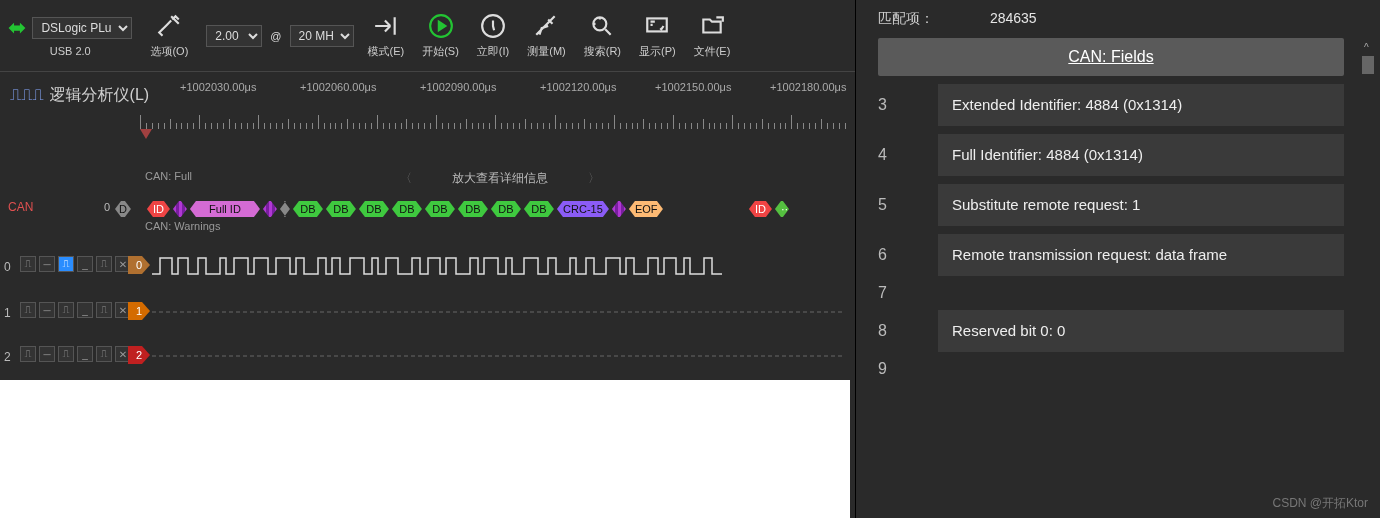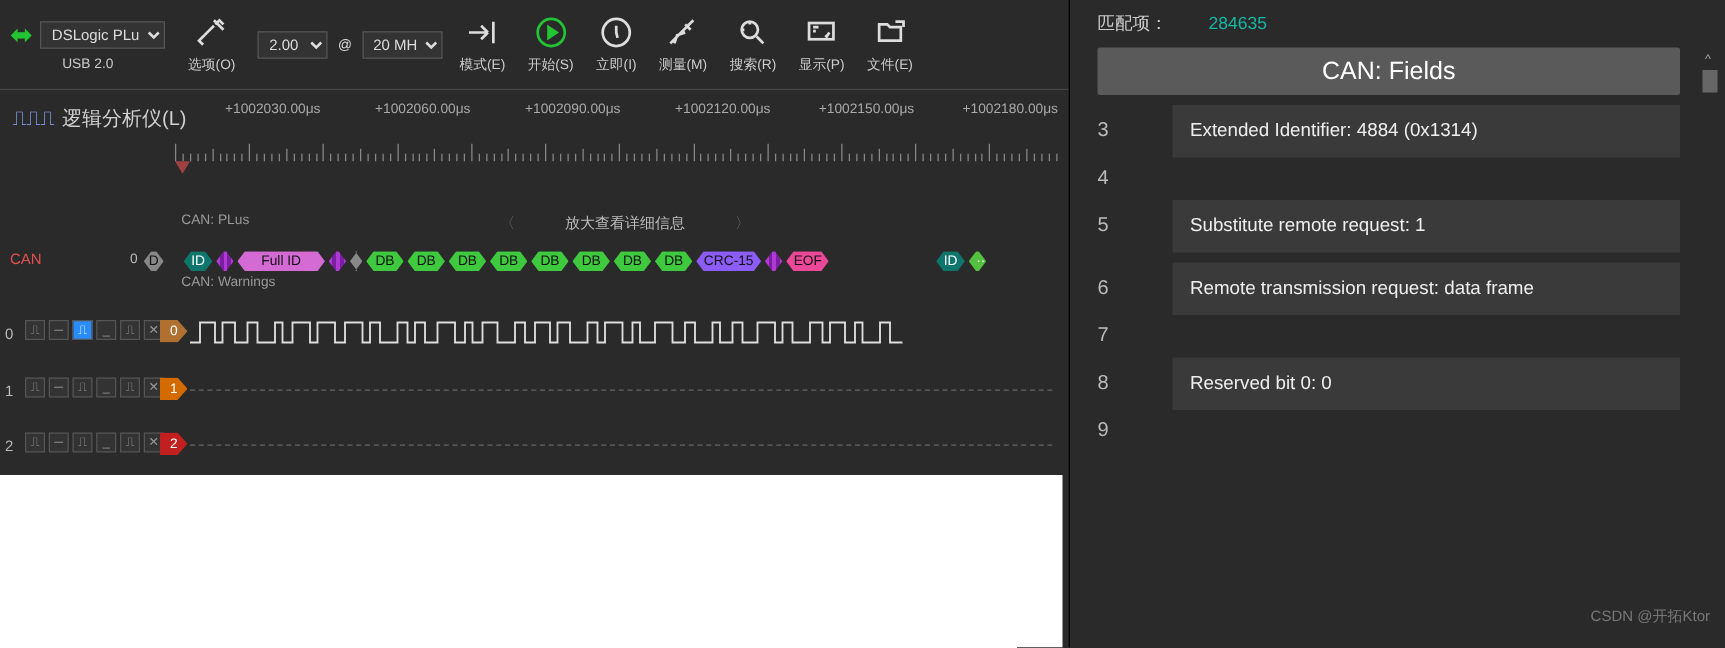--- a/index.html
+++ b/index.html
@@ -33,57 +33,57 @@
 
 .canrow { position:absolute; left:0; top:170px; width:850px; }
 .can-lbl { position:absolute; left:8px; top:30px; color:#e05050; font-size:12px; }
 .can-sub { position:absolute; left:145px; font-size:11px; color:#999; }
 .hint { position:absolute; left:400px; top:0px; font-size:12px; color:#bbb; }
 .hint:before { content:"〈"; margin-right:40px; color:#666; }
 .hint:after { content:"〉"; margin-left:40px; color:#666; }
 .segs { position:absolute; left:115px; top:30px; height:18px; display:flex; align-items:center; gap:3px; }
 .seg { height:16px; line-height:16px; font-size:11px; color:#111; padding:0 6px; clip-path:polygon(6px 0,calc(100% - 6px) 0,100% 50%,calc(100% - 6px) 100%,6px 100%,0 50%); text-align:center; }
 .seg.d { background:#888; padding:0 4px; }
-.seg.id { background:#0f766e; color:#fff; }
+.seg.id { background:#ef4444; color:#fff; }
 .seg.stripe { background:repeating-linear-gradient(90deg,#b038d4 0 3px,#7a1fa0 3px 6px); width:14px; }
 .seg.full { background:#d46bd4; width:70px; }
 .seg.sm { background:#888; width:10px; padding:0; }
 .seg.db { background:#3fc93f; width:30px; }
 .seg.crc { background:#8b5cf6; width:52px; }
-.seg.eof { background:#ec4899; width:34px; }
+.seg.eof { background:#fdba74; width:34px; }
 .seg.more { background:#55c040; width:14px; }
 
 
 .ch { position:absolute; left:0; width:850px; height:36px; }
 .ch.ch0 { top:250px; }
 .ch.ch1 { top:296px; }
 .ch.ch2 { top:340px; }
 .ch-lbl { position:absolute; left:4px; top:10px; font-size:12px; color:#bbb; }
 .trig { position:absolute; left:20px; top:6px; display:flex; gap:3px; }
 .trig .t { width:16px; height:16px; border:1px solid #555; background:#333; font-size:10px; color:#999; display:flex; align-items:center; justify-content:center; }
 .trig .t.on { background:#2a8dff; color:#fff; }
 .ch-tag { position:absolute; left:128px; top:6px; width:22px; height:18px; font-size:11px; color:#fff; text-align:center; line-height:18px; clip-path:polygon(0 0,calc(100% - 8px) 0,100% 50%,calc(100% - 8px) 100%,0 100%); }
 .ch-tag.c0 { background:#b07030; }
 .ch-tag.c1 { background:#d46b00; }
 .ch-tag.c2 { background:#c02020; }
 .ch svg.wave { position:absolute; left:152px; top:6px; }
 
 
 .side { position:absolute; right:0; top:0; width:525px; height:518px; background:#2a2a2a; border-left:1px solid #000; padding:10px 14px 10px 22px; }
 .match { font-size:14px; color:#ccc; margin-bottom:10px; }
-.match .v { margin-left:29px; color:#14b8a6; }
-.fields-hdr { background:#5a5a5a; color:#fff; text-align:center; height:38px; line-height:38px; font-size:20px; border-radius:2px; margin-bottom:8px; margin-right:22px; }
+.match .v { margin-left:52px; color:#e5e5e5; }
+.fields-hdr { background:#5a5a5a; color:#fff; text-align:center; height:38px; line-height:38px; font-size:16px; border-radius:2px; margin-bottom:8px; margin-right:22px;text-decoration:underline; }
 .row-outer { display:flex; align-items:center; margin-bottom:8px; }
 .row-outer .num { width:60px; font-size:16px; color:#bbb; }
 .row-outer .box { flex:1; background:#3a3a3a; height:42px; line-height:42px; padding:0 14px; font-size:15px; color:#eee; margin-right:22px; }
 .scroll-ind { position:absolute; right:6px; top:56px; width:12px; height:18px; background:#666; }
 .scroll-ind:before { content:"^"; position:absolute; top:-14px; left:2px; color:#aaa; font-size:10px; }
 
 .whitebox { position:absolute; left:0; top:380px; width:850px; height:138px; background:#fff; }
-.water { position:absolute; right:12px; bottom:16px; font-size:12px; color:#777; }
+.water { position:absolute; right:12px; bottom:6px; font-size:12px; color:#777; }
 .at { font-size:11px; color:#ddd; margin:0 4px; }
 </style>
 </head>
 <body>
 
 <div class="toolbar">
   <div class="tb-col">
     <div style="display:flex;align-items:center;gap:6px">
       <span class="usb-icon">⬌</span>
       <select class="sel dev-sel"><option>DSLogic PLus</option></select>
@@ -297,21 +297,21 @@
       <span></span>
       <span></span>
       <span></span>
       <span></span>
     </div>
   <div class="marker"></div>
 </div>
 
 <div class="canrow">
   <span class="can-lbl">CAN</span>
-  <span class="can-sub" style="top:0">CAN: PLus</span>
+  <span class="can-sub" style="top:0">CAN: Full</span>
   <span class="can-sub" style="top:50px">CAN: Warnings</span>
   <div class="hint">放大查看详细信息</div>
   <span style="position:absolute;left:104px;top:31px;font-size:11px;color:#bbb">0</span>
   <div class="segs">
     <span class="seg d">D</span>
     <span style="width:10px"></span>
     <span class="seg id">ID</span>
     <span class="seg stripe"></span>
     <span class="seg full">Full ID</span>
     <span class="seg stripe"></span>
@@ -388,20 +388,21 @@
   </div>
   <div class="fields-hdr">CAN: Fields</div>
   <div class="scroll-ind"></div>
   <div id="rows">
       <div class="row-outer">
         <span class="num">3</span>
         <div class="box">Extended Identifier: 4884 (0x1314)</div>
       </div>
       <div class="row-outer">
         <span class="num">4</span>
+        <div class="box">Full Identifier: 4884 (0x1314)</div>
       </div>
       <div class="row-outer">
         <span class="num">5</span>
         <div class="box">Substitute remote request: 1</div>
       </div>
       <div class="row-outer">
         <span class="num">6</span>
         <div class="box">Remote transmission request: data frame</div>
       </div>
       <div class="row-outer">

